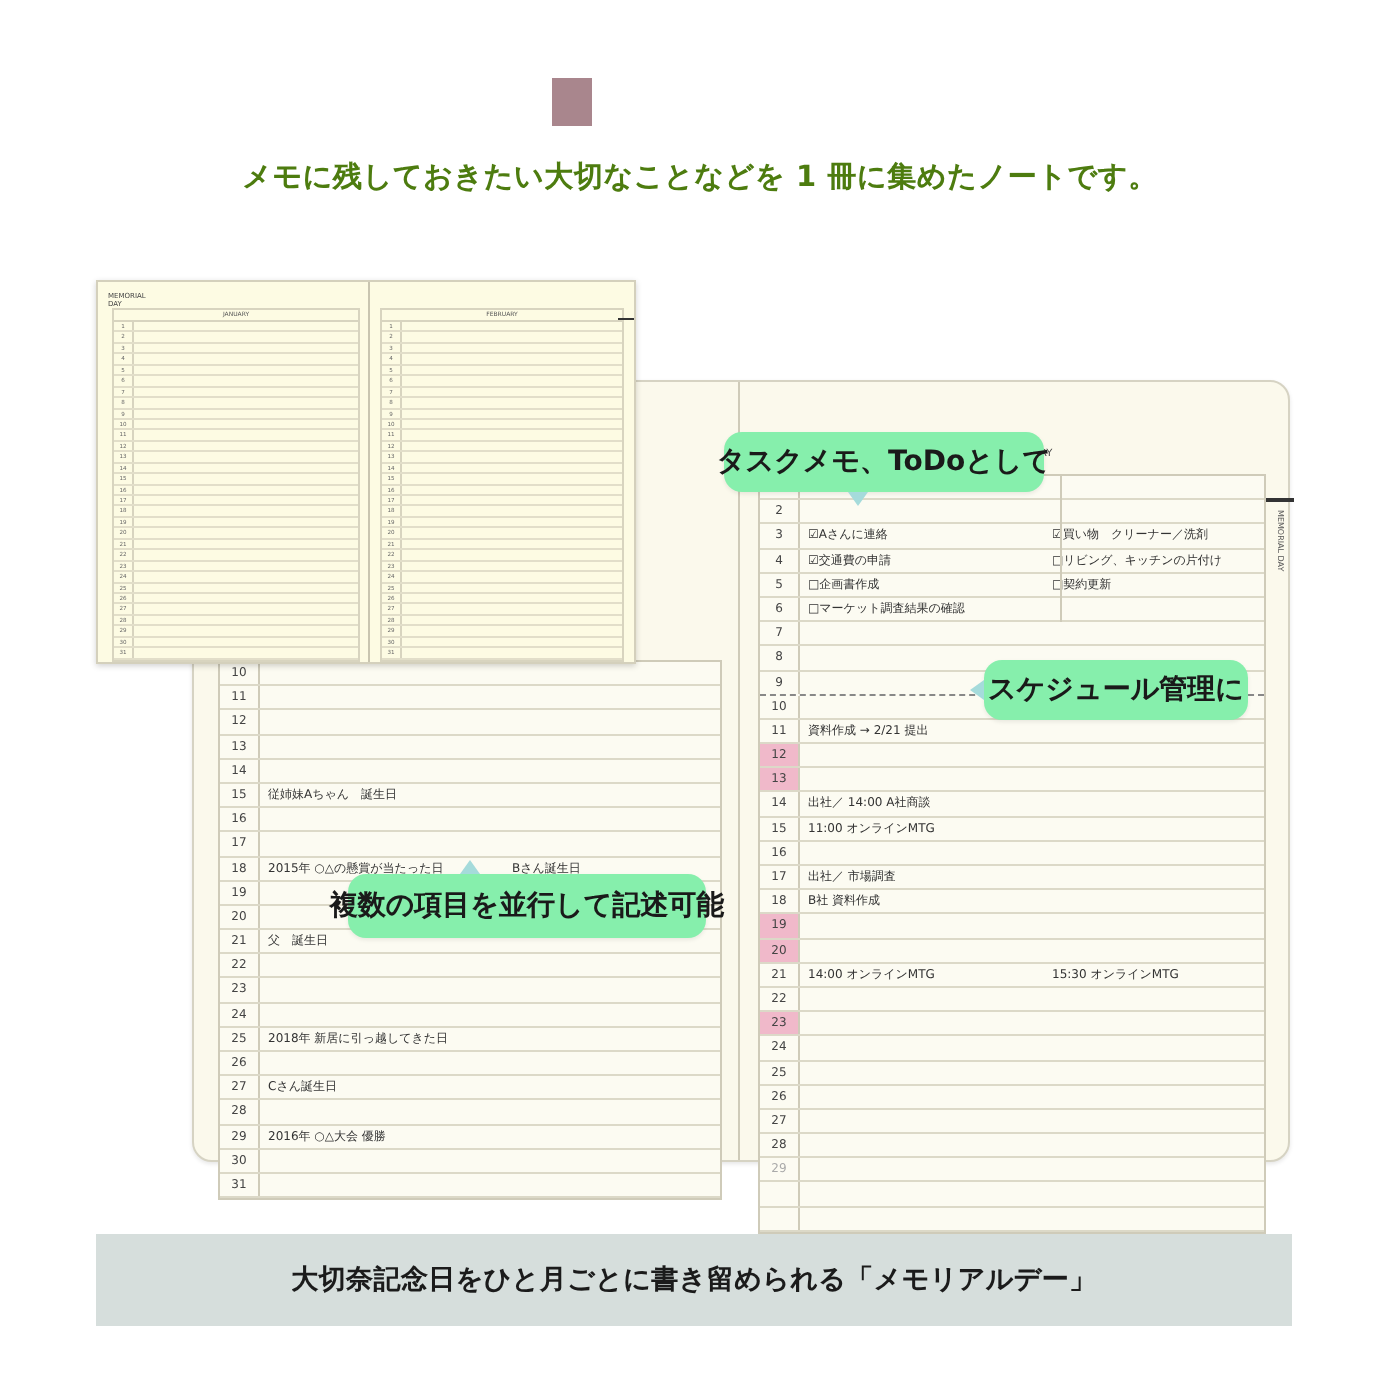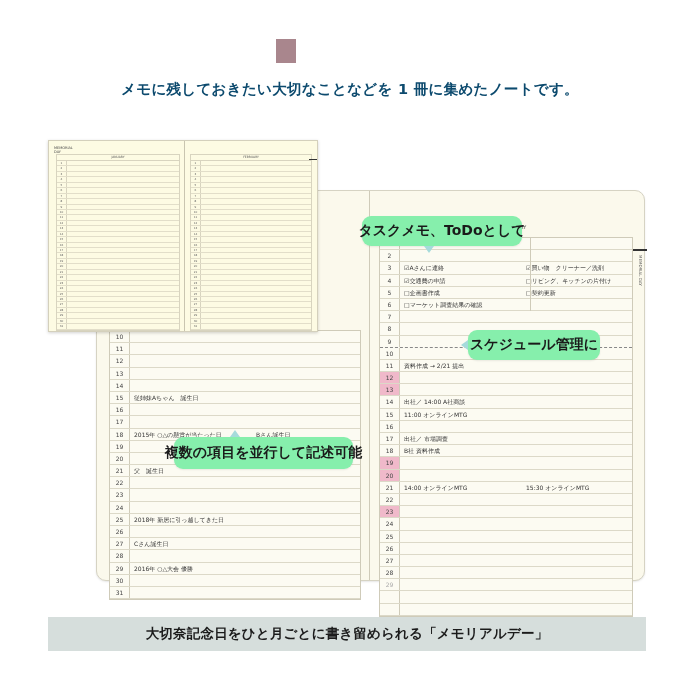--- a/index.html
+++ b/index.html
@@ -3,21 +3,21 @@
 <meta charset="utf-8">
 <style>
   * { box-sizing: border-box; margin: 0; padding: 0; }
   html, body { width: 700px; height: 700px; background: #ffffff; overflow: hidden; }
   body { font-family: "DejaVu Sans", "Liberation Sans", sans-serif; position: relative; color: #222; }
 
   .title-wrap { position: absolute; top: 39px; left: 276px; height: 24px; display: flex; align-items: center; }
   .title-swatch { width: 20px; height: 24px; background: #a9868d; margin-right: 10px; }
   .title-box { width: 100px; height: 24px; background: #000; color: #fff; font-family: "Liberation Sans", sans-serif; font-weight: bold; font-size: 17px; display: flex; align-items: center; justify-content: center; letter-spacing: 0.5px; }
 
-  .intro { position: absolute; top: 76px; left: 0; width: 700px; text-align: center; font-size: 14.5px; line-height: 26px; font-weight: bold; color: #0c4a6e; letter-spacing: 0.3px; }
+  .intro { position: absolute; top: 76px; left: 0; width: 700px; text-align: center; font-size: 14.5px; line-height: 26px; font-weight: bold; color: #4d7c0f; letter-spacing: 0.3px; }
 
   
   .big { position: absolute; left: 96px; top: 190px; width: 549px; height: 391px; background: #fbf9ec; border: 1px solid #d6d3c3; border-radius: 10px; box-shadow: 0 1px 2px rgba(0,0,0,0.1); }
   .spine { position: absolute; left: 272px; top: 0; width: 1px; height: 100%; background: #cfcbb9; }
   .page { position: absolute; top: 0; height: 100%; }
   .page-left { left: 0; width: 272px; }
   .page-right { left: 273px; width: 276px; }
 
   .grid { position: absolute; border: 1px solid #cfcbb9; background: #fcfbf2; }
   .row { height: 12.2px; border-bottom: 1px solid #dcd9c8; display: flex; font-size: 6px; line-height: 11px; color: #333; }
@@ -40,26 +40,26 @@
   .sgrid .hdr { height: 6px; border-bottom: 1px solid #d8d4bf; font-size: 3px; text-align: center; color: #555; position: relative; }
   .sgrid .srow { height: 5.45px; border-bottom: 1px solid #e2dec9; display: flex; font-size: 2.8px; line-height: 5px; color: #666; }
   .sgrid .srow .n { width: 10px; border-right: 1px solid #d8d4bf; text-align: center; }
   .small .tab { position: absolute; right: 0; top: 18px; width: 8px; height: 22px; border-top: 1.5px solid #333; }
 
   
   .callout { position: absolute; background: #86efac; border-radius: 9px; font-size: 14px; font-weight: bold; color: #1a1a1a; display: flex; align-items: center; justify-content: center; white-space: nowrap; box-shadow: 0 1px 2px rgba(0,0,0,0.08); }
   .callout::after { content: ""; position: absolute; width: 0; height: 0; }
   .c1 { left: 362px; top: 216px; width: 160px; height: 30px; }
   .c1::after { left: 62px; bottom: -7px; border-left: 5px solid transparent; border-right: 5px solid transparent; border-top: 7px solid #a5dbdb; }
-  .c2 { left: 468px; top: 330px; width: 132px; height: 30px; text-align: center; }
+  .c2 { left: 492px; top: 330px; width: 132px; height: 30px; text-align: center; }
   .c2::after { left: -7px; top: 10px; border-top: 5px solid transparent; border-bottom: 5px solid transparent; border-right: 7px solid #a5dbdb; }
   .c3 { left: 174px; top: 437px; width: 179px; height: 32px; }
   .c3::after { left: 56px; top: -7px; border-left: 5px solid transparent; border-right: 5px solid transparent; border-bottom: 7px solid #a5dbdb; }
 
-  .footer { position: absolute; left: 48px; top: 617px; width: 598px; height: 34px; background: #d6dedc; display: flex; align-items: center; justify-content: center; font-size: 13.5px; font-weight: bold; color: #1b1b1b; letter-spacing: 0.2px; }
+  .footer { position: absolute; left: 48px; top: 617px; width: 598px; height: 46px; background: #d6dedc; display: flex; align-items: center; justify-content: center; font-size: 13.5px; font-weight: bold; color: #1b1b1b; letter-spacing: 0.2px; }
 </style>
 </head>
 <body>
 
 <div class="title-wrap">
   <div class="title-swatch"></div>
 </div>
 
 <div class="intro">
   <div>メモに残しておきたい大切なことなどを 1 冊に集めたノートです。</div>

